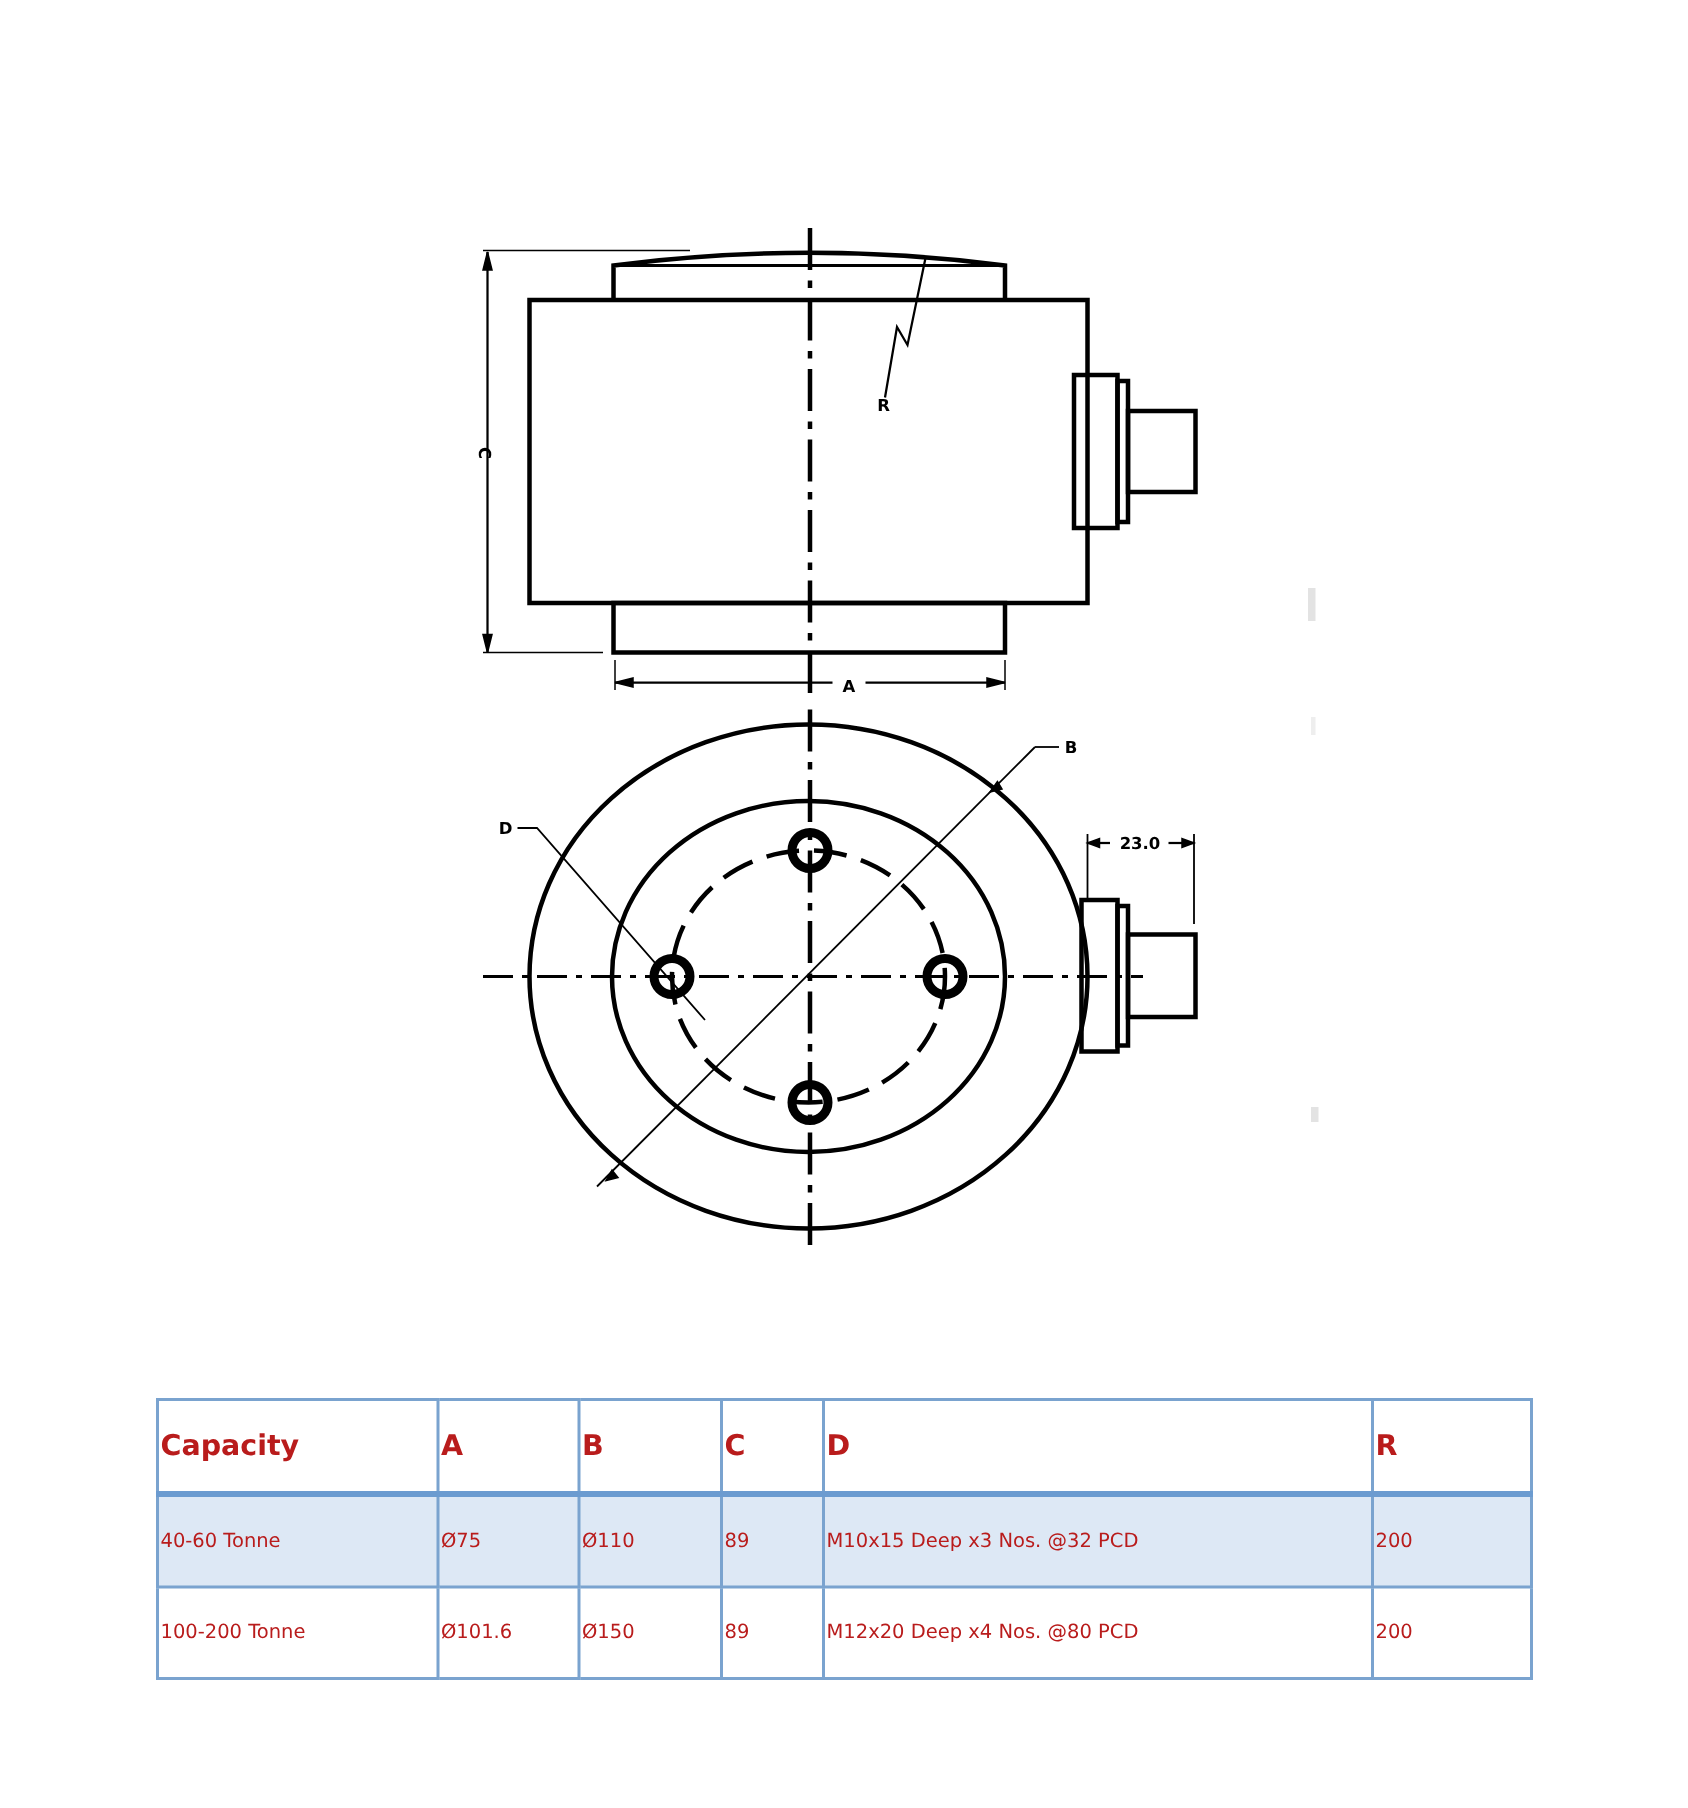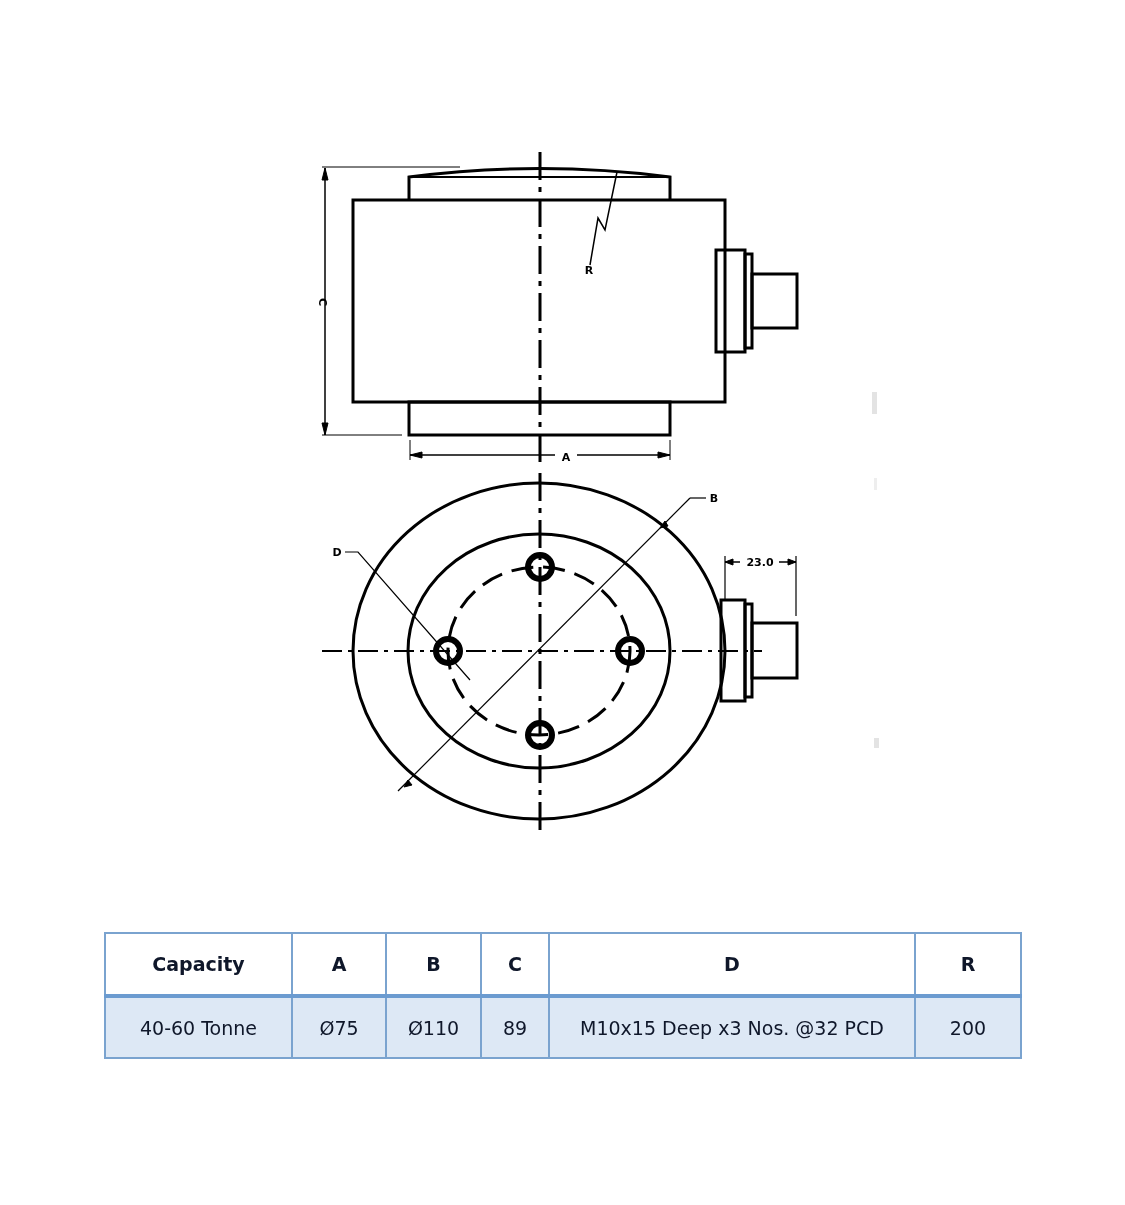--- a/index.html
+++ b/index.html
@@ -3,24 +3,24 @@
   <meta charset="utf-8">
   <style>
     html, body { margin: 0; padding: 0; background: #ffffff; }
     body { width: 1125px; height: 1205px; position: relative; overflow: hidden;
            font-family: "DejaVu Sans", sans-serif; }
     .drawing { position: absolute; left: 0; top: 0; width: 1125px; height: 900px; }
     .drawing svg { position: absolute; left: 0; top: 0; }
     .dim-label { font-family: "DejaVu Sans", sans-serif; font-weight: bold; font-size: 11px; fill: #000; }
     .spec-table { position: absolute; left: 104px; top: 932px; border-collapse: collapse;
                   border: 2px solid #7aa3cf; }
-    .spec-table th, .spec-table td { border: 2px solid #7aa3cf; text-align: center; color: #0f172a; }
+    .spec-table th, .spec-table td { border: 2px solid #7aa3cf; text-align: left; color: #b91c1c; }
     .spec-table th { height: 58px; font-weight: bold; font-size: 19px; background: #ffffff; }
     .spec-table thead tr { border-bottom: 4px solid #6b9bd0; }
-    .spec-table td { height: 57px; font-size: 19px; font-weight: normal; margin-left: 39px; }
+    .spec-table td { height: 57px; font-size: 13px; font-weight: normal; margin-left: 39px; }
     .spec-table tbody tr.row-alt td { background: #dde8f5; }
     .spec-table tbody tr.row-plain td { background: #ffffff; }
     .artifact { position: absolute; background: #e3e3e3; }
   </style>
 </head>
 <body>
 
 <div class="drawing">
   <svg width="1125" height="900" viewBox="0 0 1125 900">
 
@@ -123,14 +123,22 @@
   </thead>
   <tbody>
     <tr class="row-alt">
       <td>40-60 Tonne</td>
       <td>Ø75</td>
       <td>Ø110</td>
       <td>89</td>
       <td>M10x15 Deep x3 Nos. @32 PCD</td>
       <td>200</td>
     </tr>
+    <tr class="row-plain">
+      <td>100-200 Tonne</td>
+      <td>Ø101.6</td>
+      <td>Ø150</td>
+      <td>89</td>
+      <td>M12x20 Deep x4 Nos. @80 PCD</td>
+      <td>200</td>
+    </tr>
   </tbody>
 </table>
 
 </body></html>

